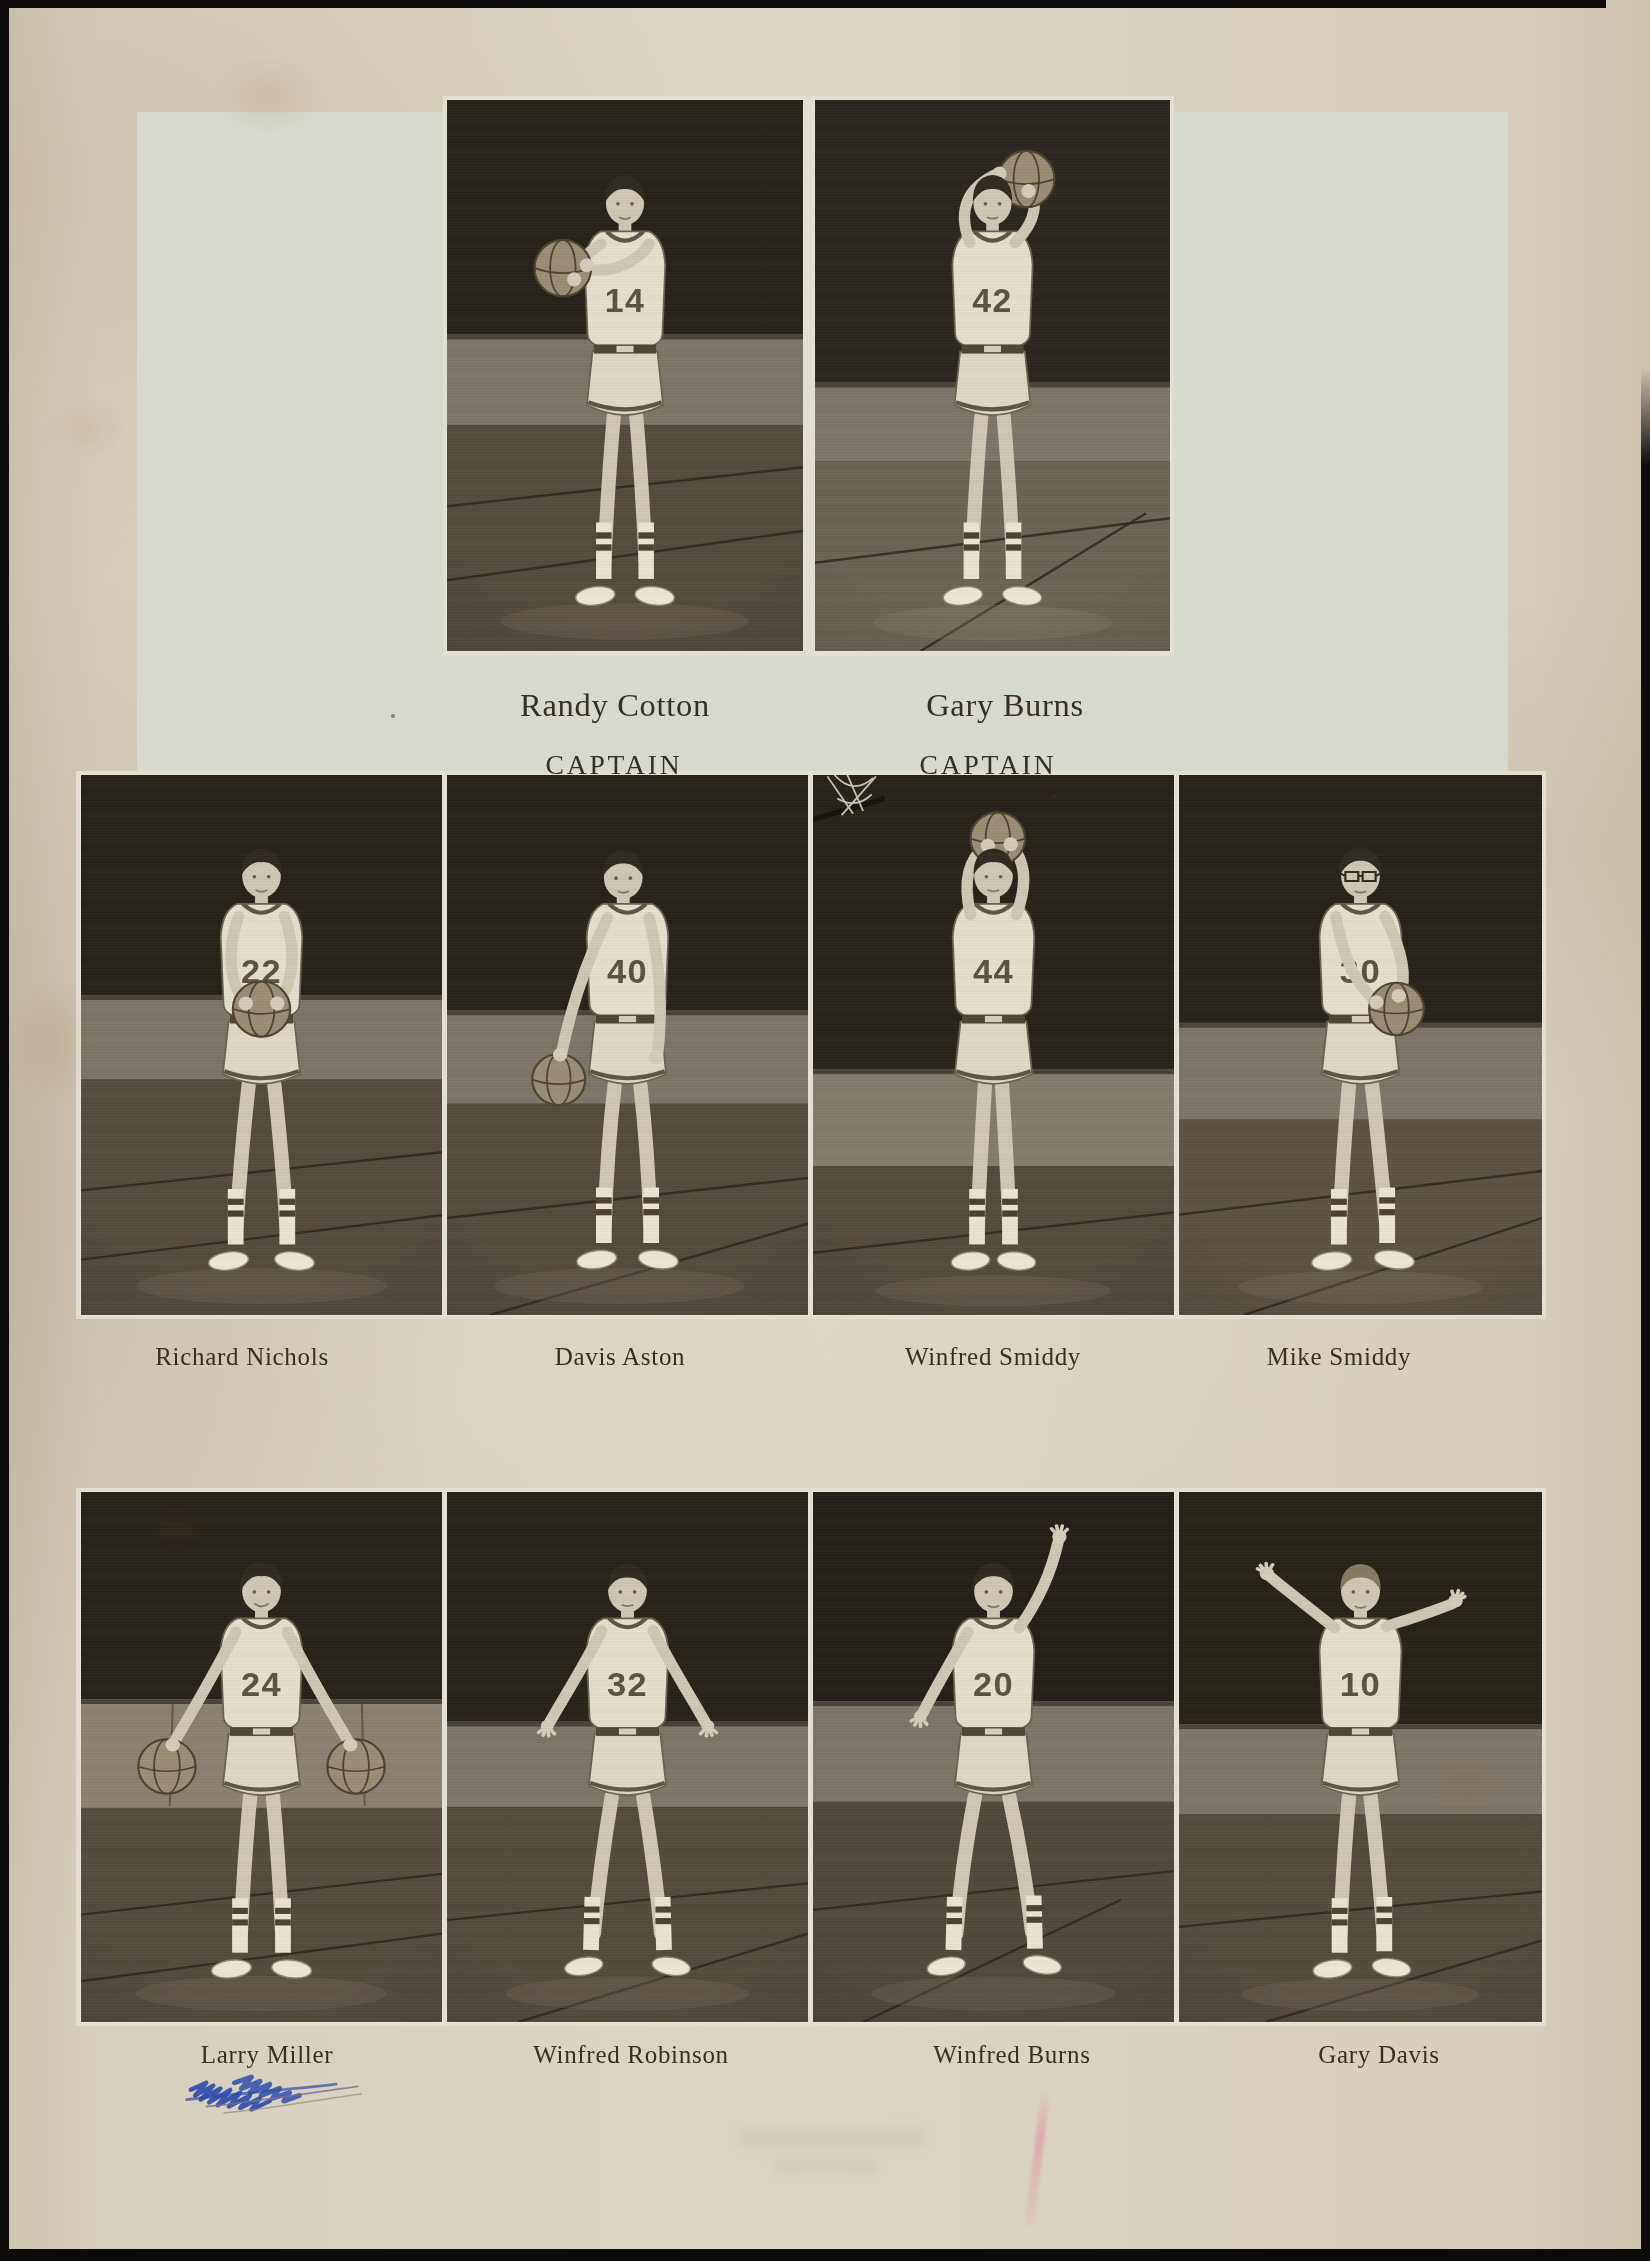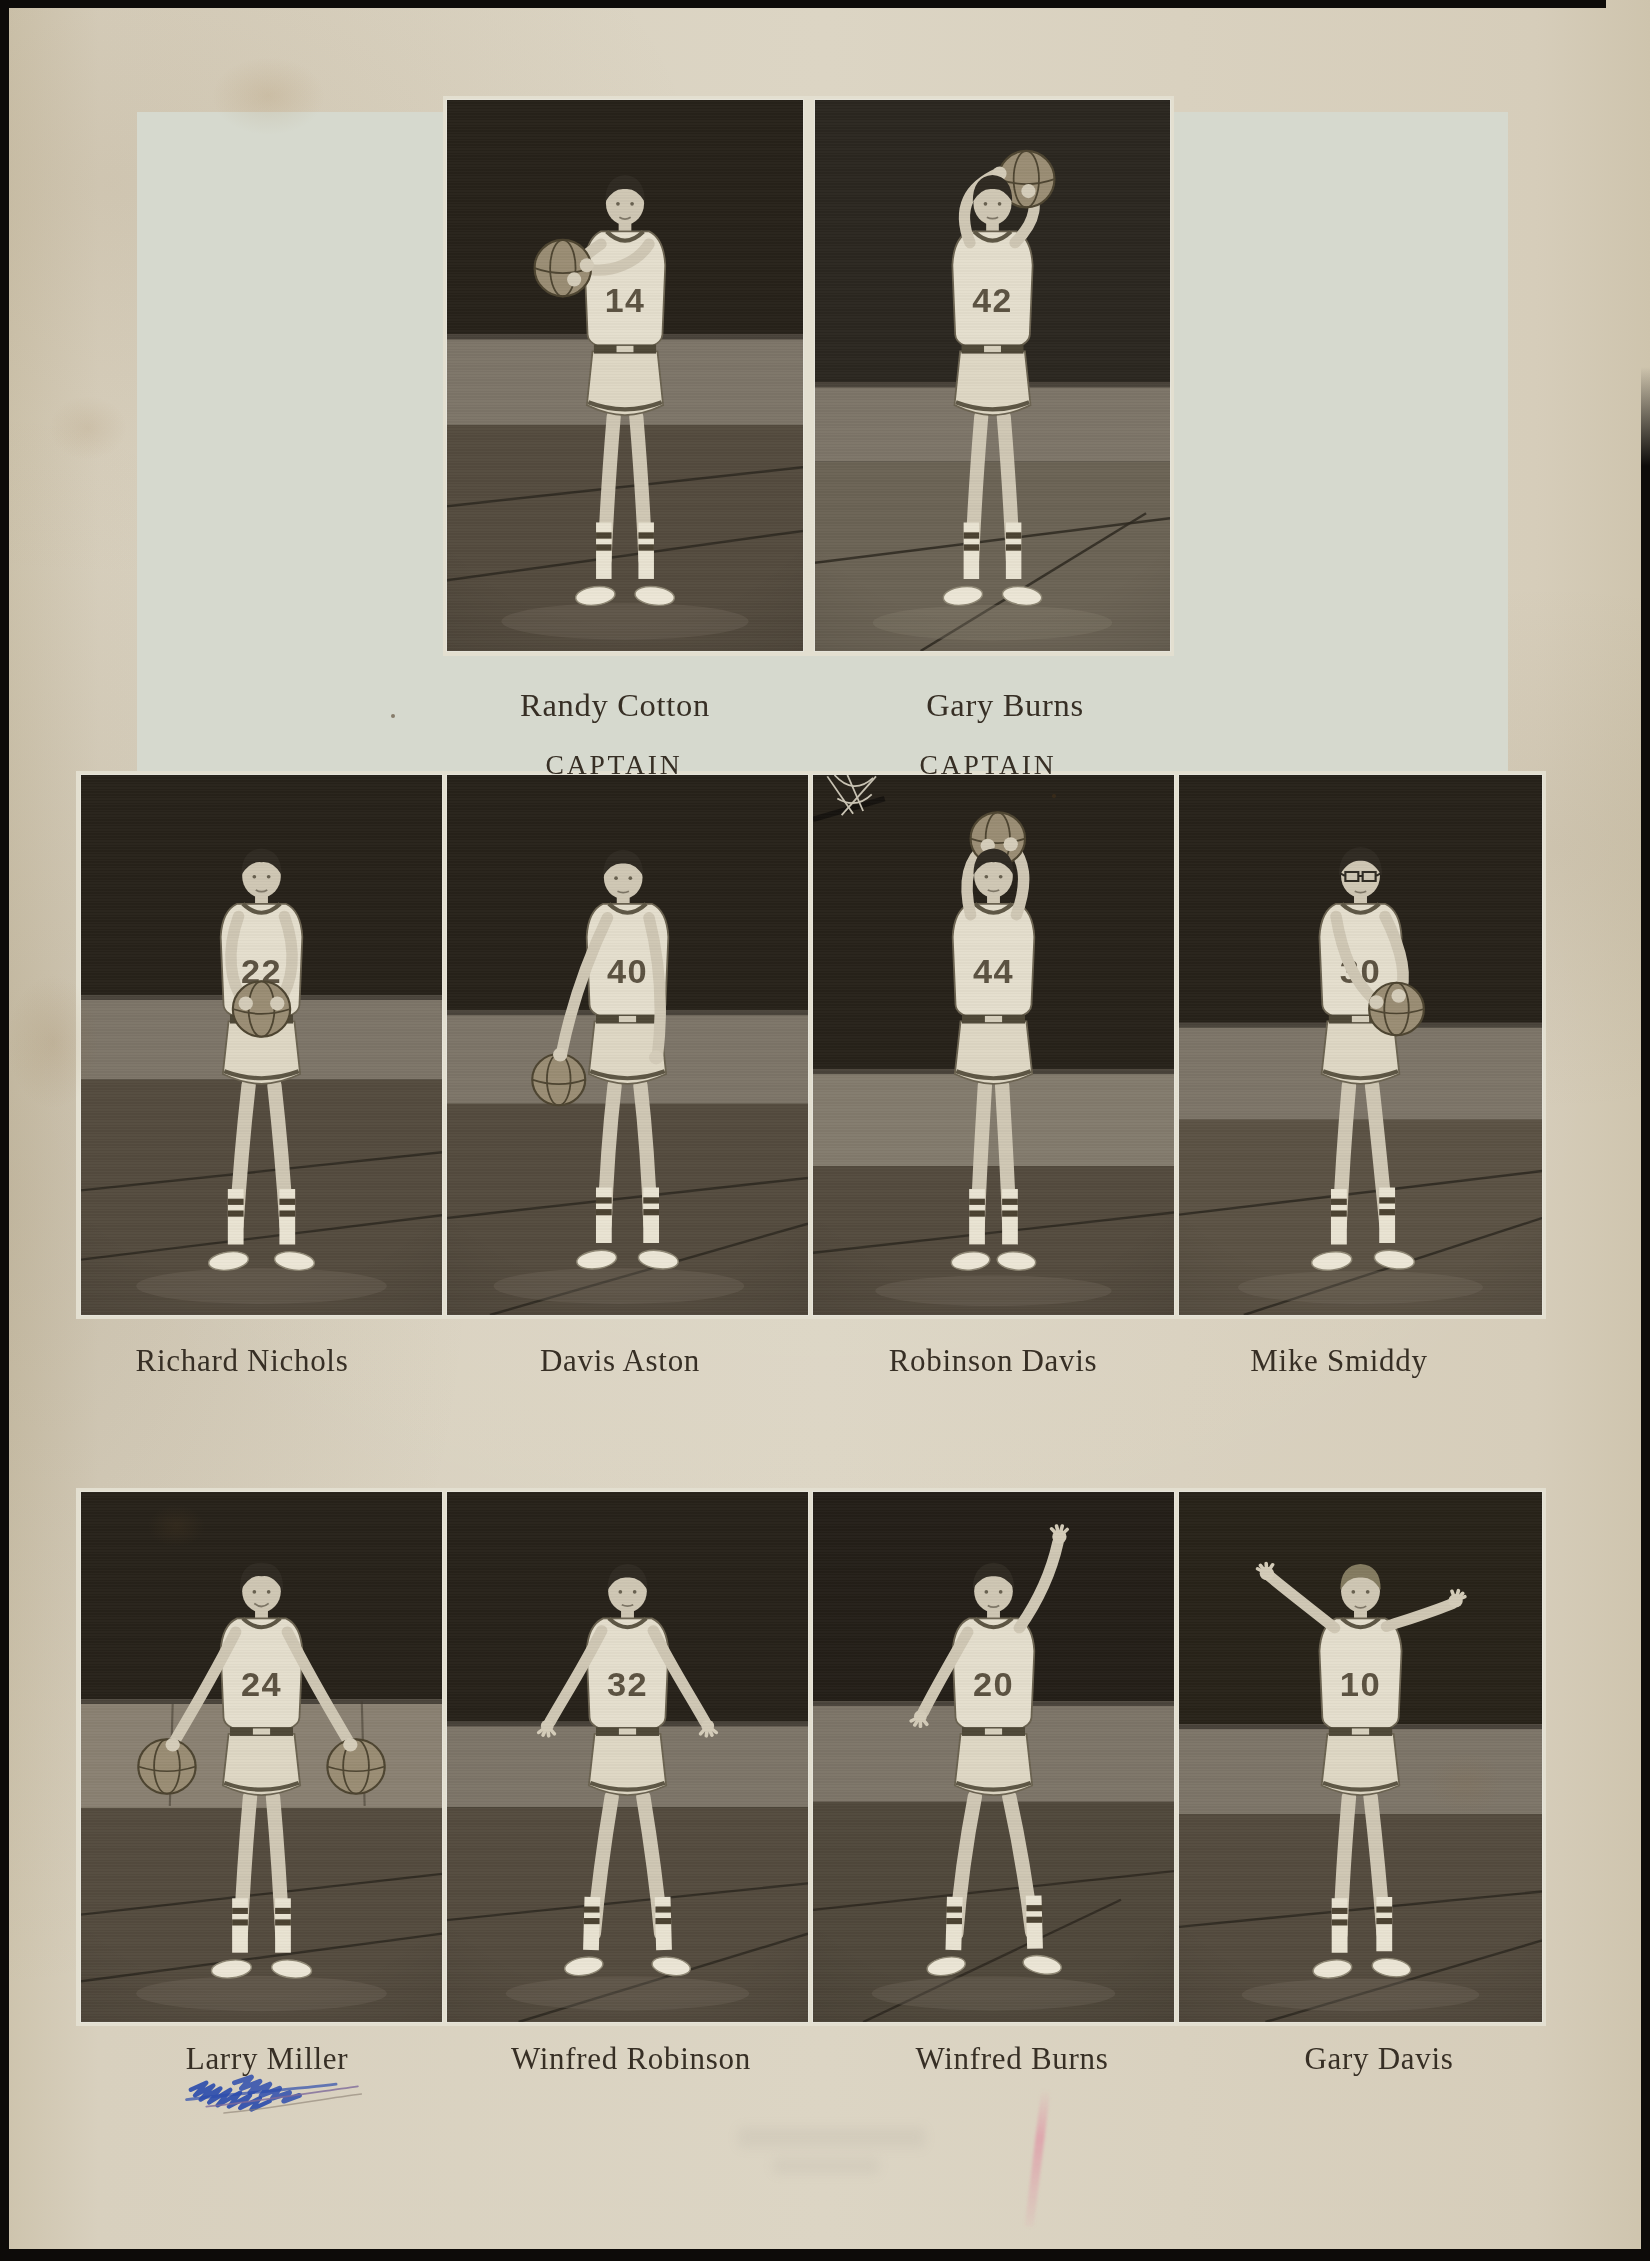--- a/index.html
+++ b/index.html
@@ -25,21 +25,21 @@
   .photo{position:absolute;background:#27221a;outline:1.4px solid rgba(238,242,246,.25);
     box-shadow:inset 0 0 49px rgba(0,0,0,.35);}
   .photo svg{position:absolute;inset:0;width:100%;height:100%;display:block;}
   .photo::after{content:"";position:absolute;inset:0;pointer-events:none;background:
     repeating-linear-gradient(0deg, rgba(255,255,255,.02) 0 1.4px, rgba(0,0,0,.025) 1.4px 2.8px),
     radial-gradient(130% 95% at 50% 42%, transparent 55%, rgba(0,0,0,.22) 100%);}
   
   .caption{position:absolute;transform:translateX(-50%);white-space:nowrap;
     color:#372f25;text-align:center;}
   .caption.name{font-size:32.5px;letter-spacing:0.7px;}
-  .caption.name.small{font-size:31px;}
+  .caption.name.small{font-size:25px;}
   .caption.role{font-size:27.6px;letter-spacing:2.8px;margin-top:14px;}
   
   .stain{position:absolute;border-radius:50%;pointer-events:none;}
   .speck{position:absolute;border-radius:50%;background:rgba(70,50,25,.55);}
   .ghost{position:absolute;left:731px;top:2123px;width:212px;height:78px;opacity:.55;}
   .ghost i{display:block;background:#97918a;opacity:.22;filter:blur(5.7px);border-radius:3.5px;}
   .ghost i:nth-child(1){height:21px;width:187px;margin:4.2px 0 10px 7px;}
   .ghost i:nth-child(2){height:15.5px;width:106px;margin-left:42px;}
   .pink{position:absolute;left:1033px;top:2089px;width:8.5px;height:138px;
     transform:rotate(7deg);filter:blur(1.4px);
@@ -367,21 +367,21 @@
         <ellipse class="skin" cx="252" cy="146" rx="27" ry="31"></ellipse>
         <path class="hair" d="M222,146 Q222,106 252,104 Q282,106 282,146 Q268,122 252,124 Q236,122 222,146 Z"></path>
         <path class="glasses" d="M231,140 h18 v13 h-18 z M255,140 h18 v13 h-18 z M249,146 h6 M231,146 l-7,-4 M273,146 l7,-4"></path>
         <path class="mouth" d="M244,168 q8,4 16,0"></path>
       </g>
     </svg>
   </figure>
 
   <div class="caption name small" style="left:242px;top:1343px">Richard Nichols</div>
   <div class="caption name small" style="left:620px;top:1343px">Davis Aston</div>
-  <div class="caption name small" style="left:993px;top:1343px">Robinson Davis</div>
+  <div class="caption name small" style="left:993px;top:1343px">Winfred Smiddy</div>
   <div class="caption name small" style="left:1339px;top:1343px">Mike Smiddy</div>
 
   <figure class="photo" style="left:81px;top:1492px;width:361px;height:530px;margin:0">
     <svg viewBox="0 0 504 780" preserveAspectRatio="none">
       <rect class="s-dark" x="0" y="0" width="504" height="780"></rect>
       <rect class="s-wall" x="0" y="305" width="504" height="160" style="fill:#8a8172"></rect>
       <rect class="s-walledge" x="0" y="305" width="504" height="7"></rect>
       <path class="s-joint" d="M128,312 L124,462"></path>
         <path class="s-joint" d="M392,308 L396,462"></path>
       <rect class="s-floor" x="0" y="465" width="504" height="315"></rect>

